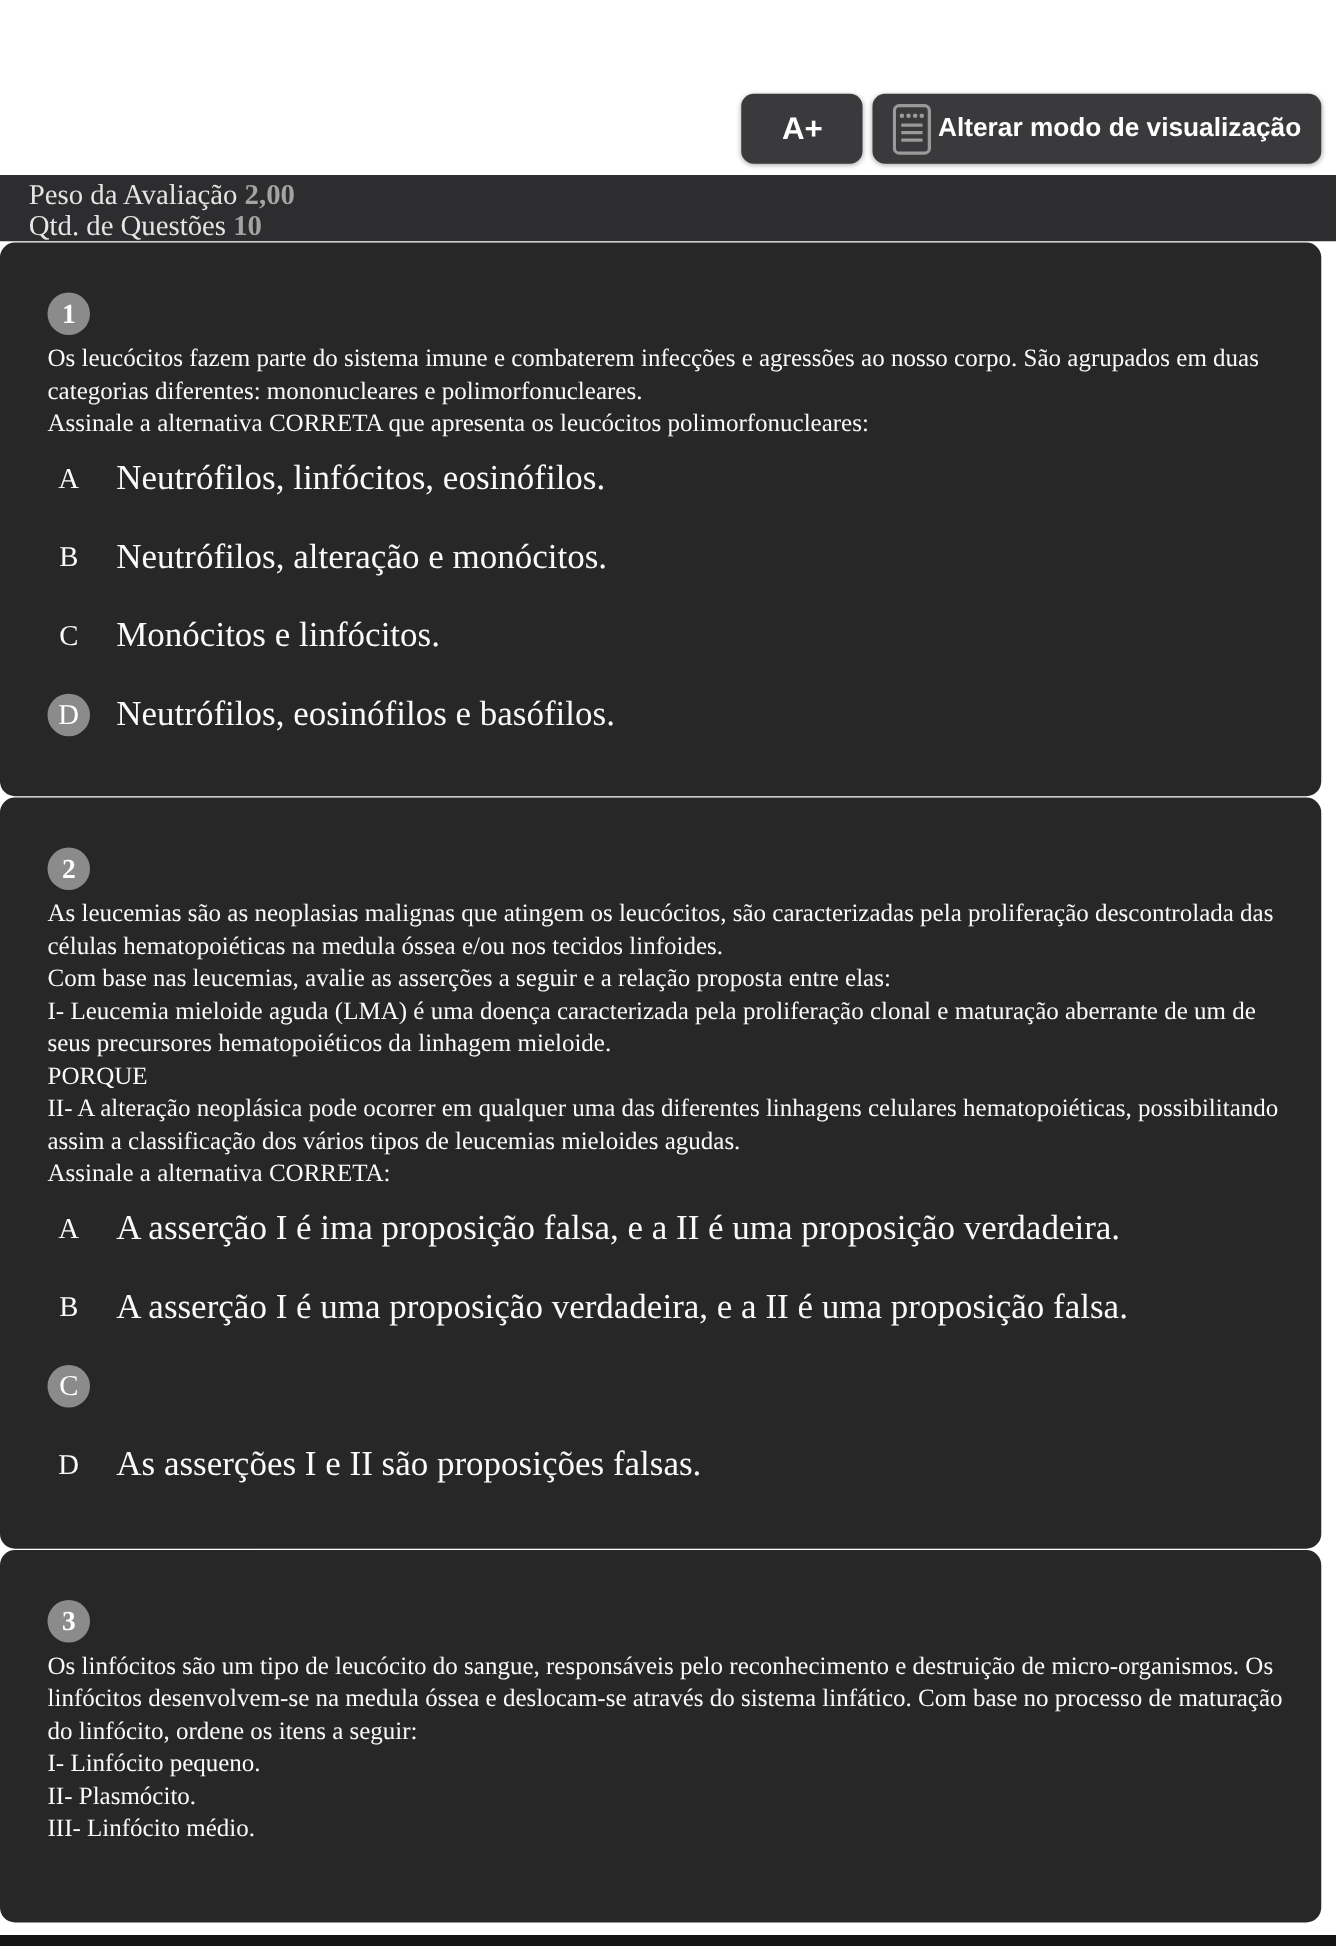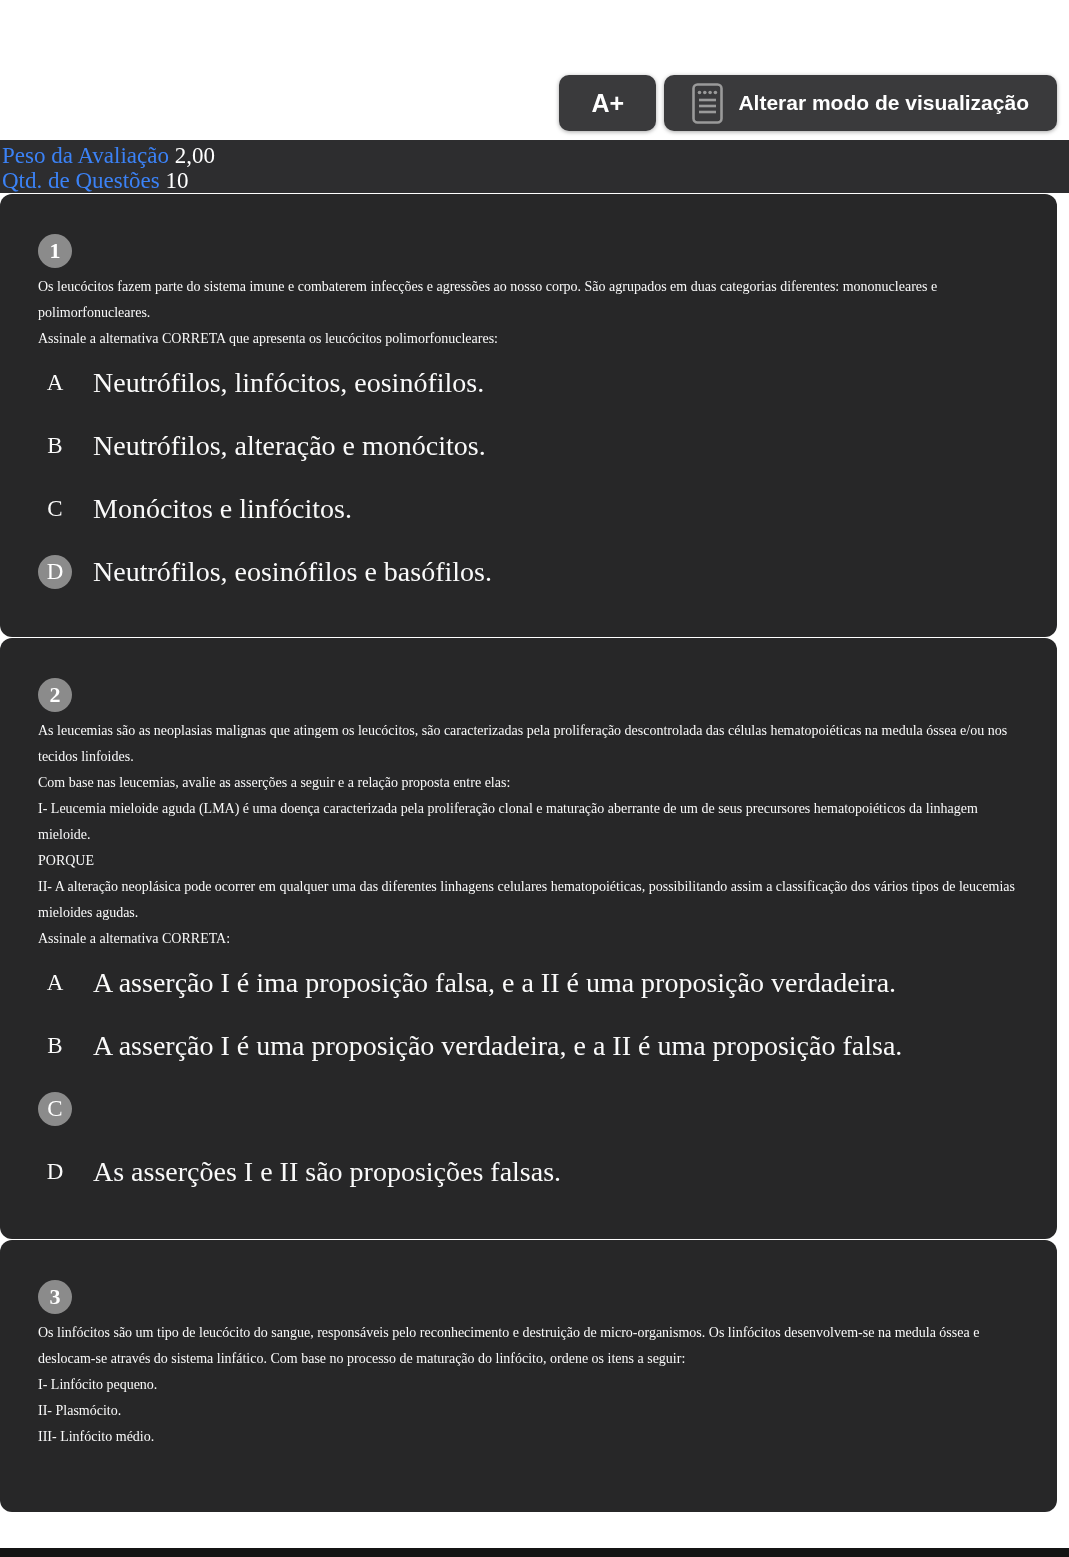--- a/index.html
+++ b/index.html
@@ -33,40 +33,40 @@
     display:flex;
     align-items:center;
     justify-content:center;
   }
   .btn-fontsize {
     width:97px;
     font-size:25px;
     font-weight:bold;
   }
   .btn-viewmode {
-    padding:0 28px;
+    padding:0 16px;
     font-size:21px;
     font-weight:600;
-    gap:15px;
+    gap:5px;
   }
   .doc-icon { display:inline-flex; }
 
   
   .summary {
     background:#2d2d2f;
     padding:3px 0 0 2px;
   }
   .sum-row {
     font-size:23px;
     line-height:25px;
     color:#9b9b9d;
     white-space:nowrap;
   }
-  .sum-label { color:#3b82f6; }
-  .sum-value { color:#ffffff; font-weight:normal; }
+  .sum-label { color:#e5e5e5;margin-left:21px; }
+  .sum-value { color:#a3a3a3; font-weight:bold; }
 
   
   .card {
     background:#272728;
     border-radius:12px;
     margin:1px 12px 1px 0;
     padding:40px 28px 48px 38px;
     color:#fafafa;
   }
   .card-1 { min-height:443px; }
@@ -77,21 +77,21 @@
     background:#8b8b8b;
     color:#ffffff;
     font-size:22px;
     font-weight:bold;
     display:flex;
     align-items:center;
     justify-content:center;
     margin-bottom:6px;
   }
   .qtext {
-    font-size:14px;
+    font-size:20px;
     line-height:26px;
     max-width:1000px;
     white-space:pre-line;
     margin-bottom:14px;
   }
   .opt {
     display:flex;
     align-items:center;
     margin-bottom:29px;
     cursor:pointer;

